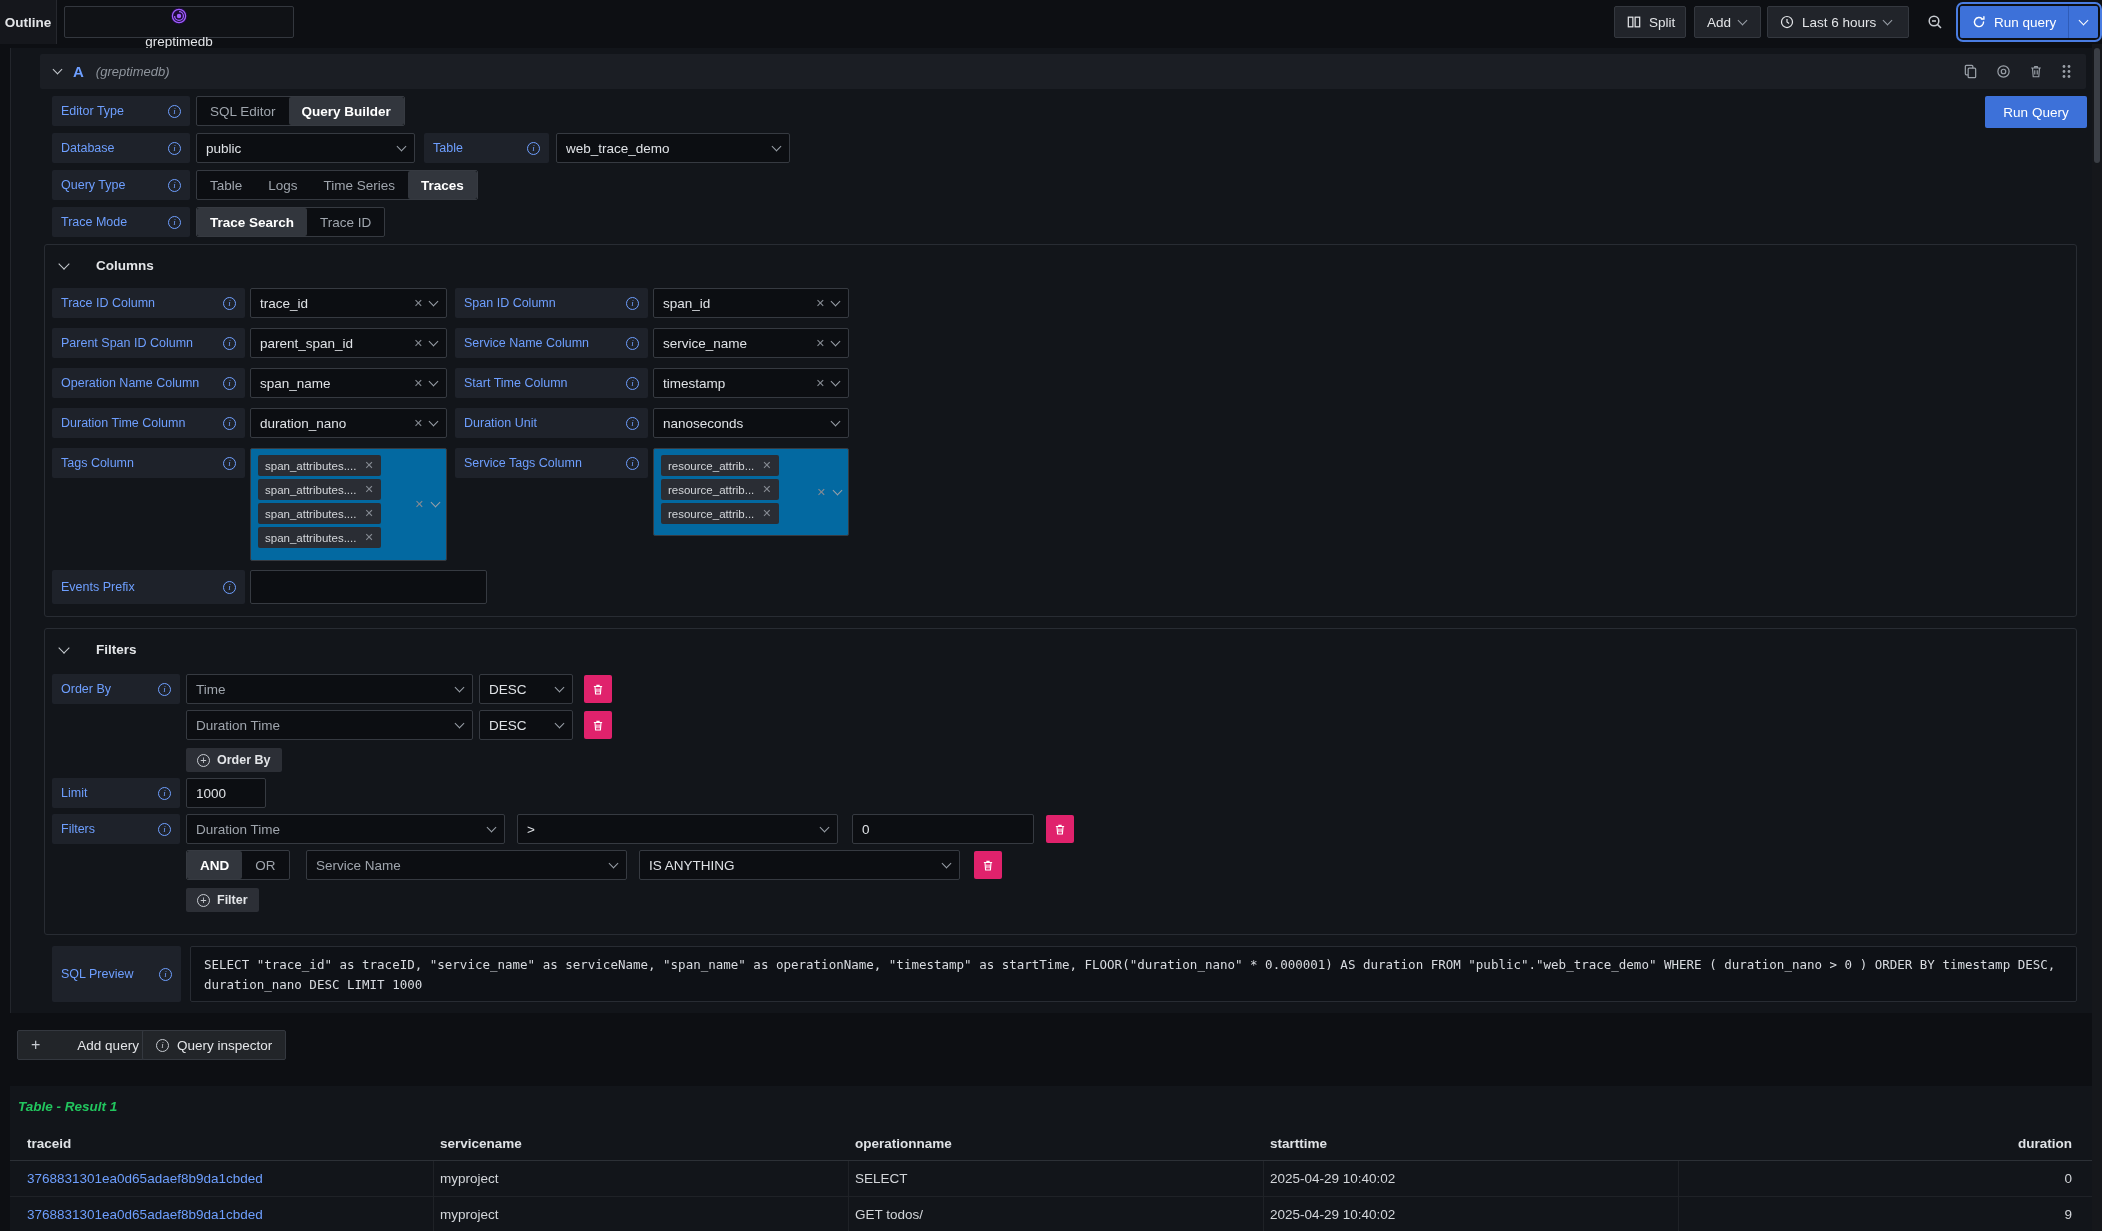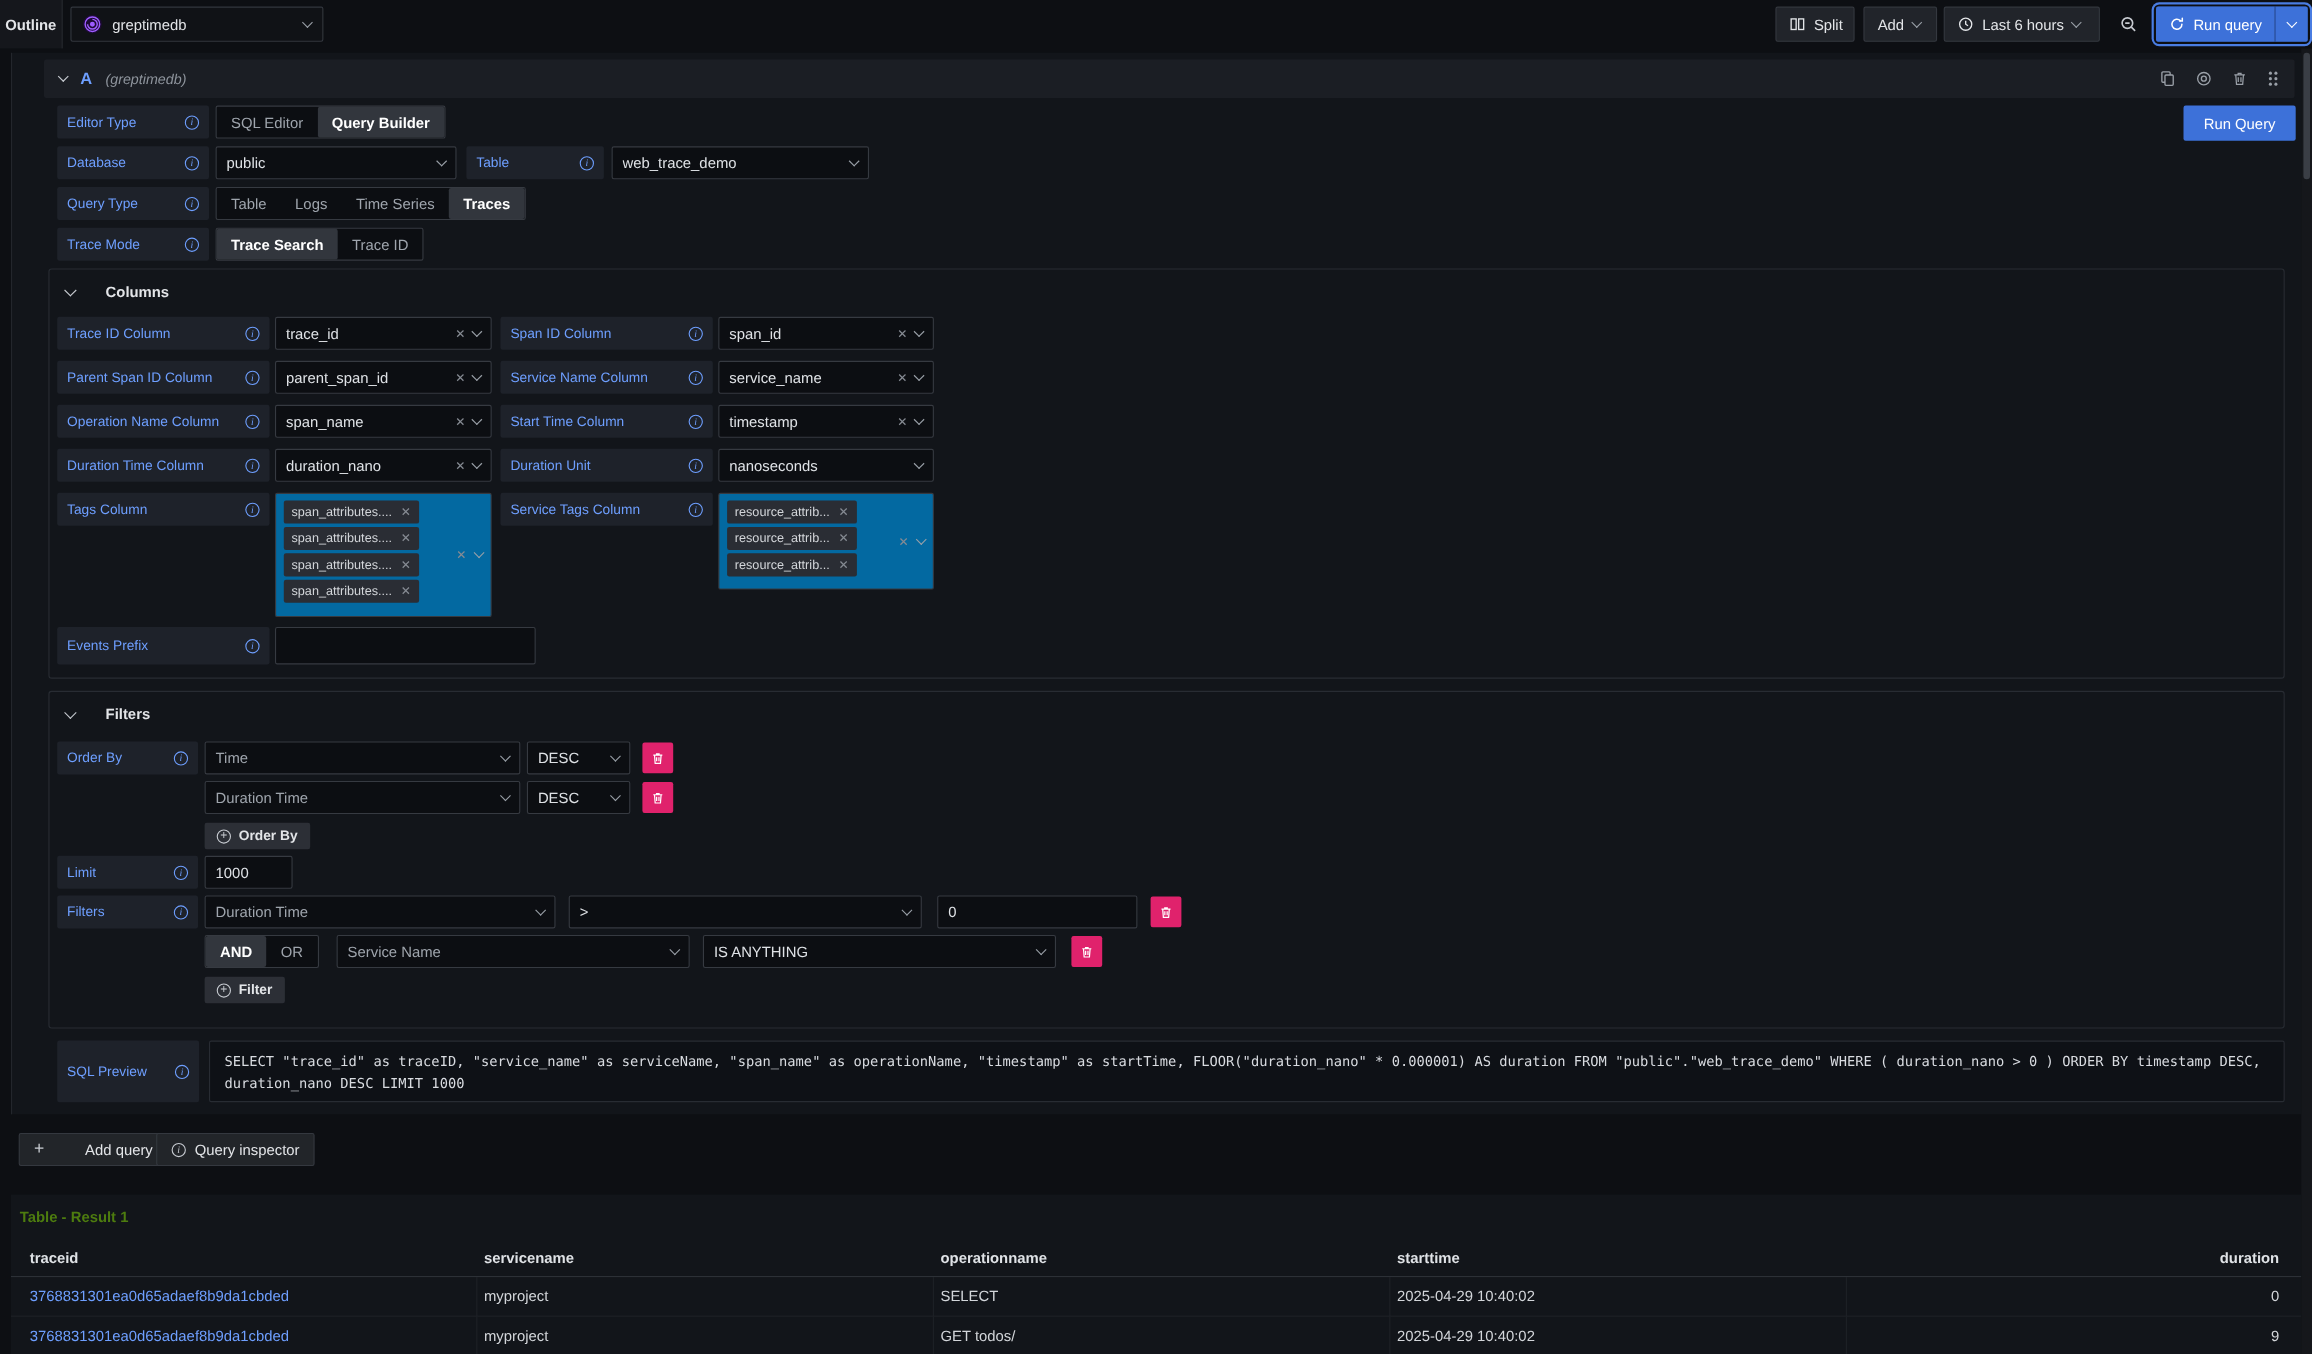--- a/index.html
+++ b/index.html
@@ -5,21 +5,21 @@
   * { box-sizing: border-box; margin: 0; padding: 0; }
   html,body { background:#0d0f13; }
   body { font-family:"Liberation Sans", sans-serif; color:#d8dbe0; }
   #stage { position:relative; width:2102px; height:1231px; overflow:hidden; background:#0d0f13; }
   .abs { position:absolute; }
 
   
   .outline-box { display:flex; align-items:center; justify-content:center; background:#15171c;
     border-right:1px solid #26282e; font-size:13.5px; font-weight:700; color:#e3e5e8; }
   .ds-picker { display:flex; align-items:center; gap:9px; background:#101216; border:1px solid #33373e;
-    border-radius:2px; padding:0 10px; font-size:13.5px; font-weight:500; color:#e3e5e8; }
+    border-radius:2px; padding:0 10px; font-size:13.5px; font-weight:500; color:#e3e5e8;flex-direction:column; }
   .tbtn { display:flex; align-items:center; gap:8px; background:#21242a; border:1px solid #34383f;
     border-radius:2px; color:#e3e5e8; font-size:13.5px; font-weight:500; padding:0 12px; height:32px; cursor:pointer; }
   .icon-only { background:none; border:none; }
   .runwrap { display:flex; height:32px; border-radius:3px; box-shadow:0 0 0 2px #0d0f13, 0 0 0 4px #4a7de2; }
   .runmain { display:flex; align-items:center; gap:8px; background:#3d71d9; color:#fff; font-size:13.5px;
     font-weight:500; padding:0 12px; border:none; border-radius:2px 0 0 2px; cursor:pointer; }
   .runchev { display:flex; align-items:center; justify-content:center; width:30px; background:#3d71d9;
     border:none; border-left:1px solid #2f5cb8; border-radius:0 2px 2px 0; cursor:pointer; }
 
   
@@ -74,21 +74,21 @@
     font-size:11px; color:#c7cbd1; font-weight:400; }
   .footbtn { background:#222529; border:1px solid #34383f; border-radius:2px; color:#e3e5e8; font-size:13.5px;
     font-weight:500; display:inline-flex; align-items:center; gap:8px; padding:0 13px; height:30px; cursor:pointer; }
   .plus::before { content:"+"; font-size:16px; font-weight:400; color:#c7cbd1; }
 
   .mono { font-family:"DejaVu Sans Mono", monospace; }
   .sqlbox { border:1px solid #282c33; border-radius:2px; background:#0e1116; color:#d8dbe0;
     font-size:12.5px; line-height:20px; padding:8px 13px; overflow:hidden; }
 
   
-  .rtitle { font-size:13.5px; font-weight:700; color:#4d7c0f; }
+  .rtitle { font-size:13.5px; font-weight:700; color:#22c55e;font-style:italic; }
   .th { font-size:13.5px; font-weight:700; color:#dfe2e6; cursor:pointer; }
   .td { font-size:13.5px; color:#d3d6da; }
   .tlink { color:#6e9fff; cursor:pointer; }
   .vsep { width:1px; background:#1f2227; }
 
   .sb-track { background:#15171b; }
   .sb-thumb { background:#3a3e45; border-radius:3px; cursor:pointer; }
 </style>
 </head>
 <body>

